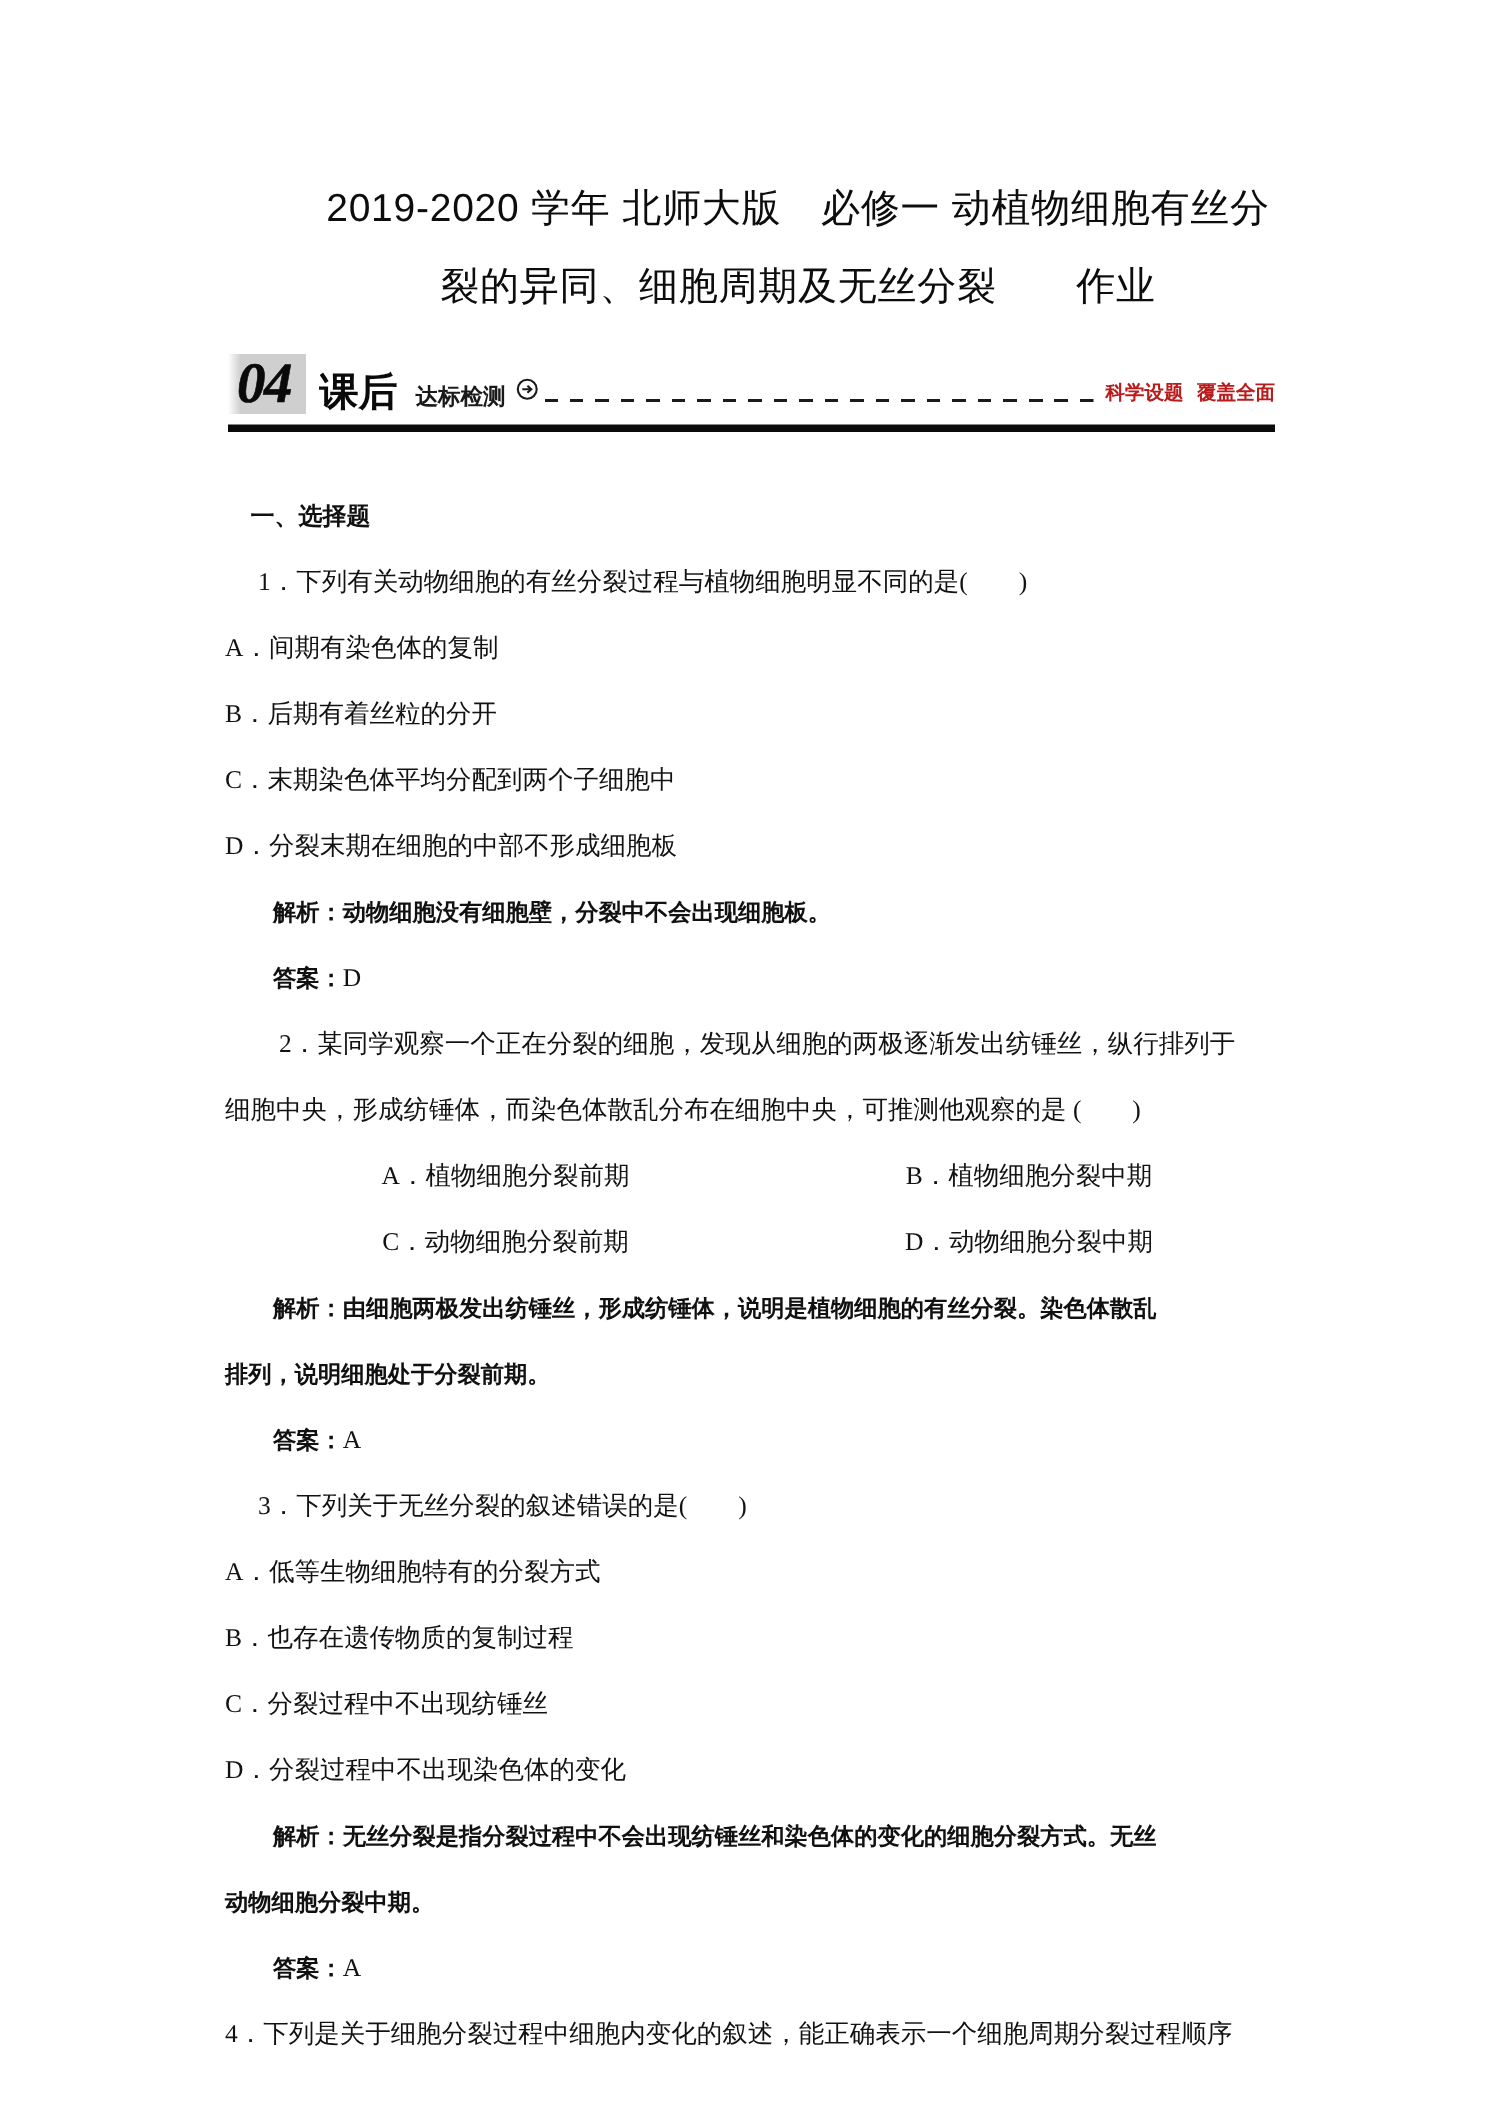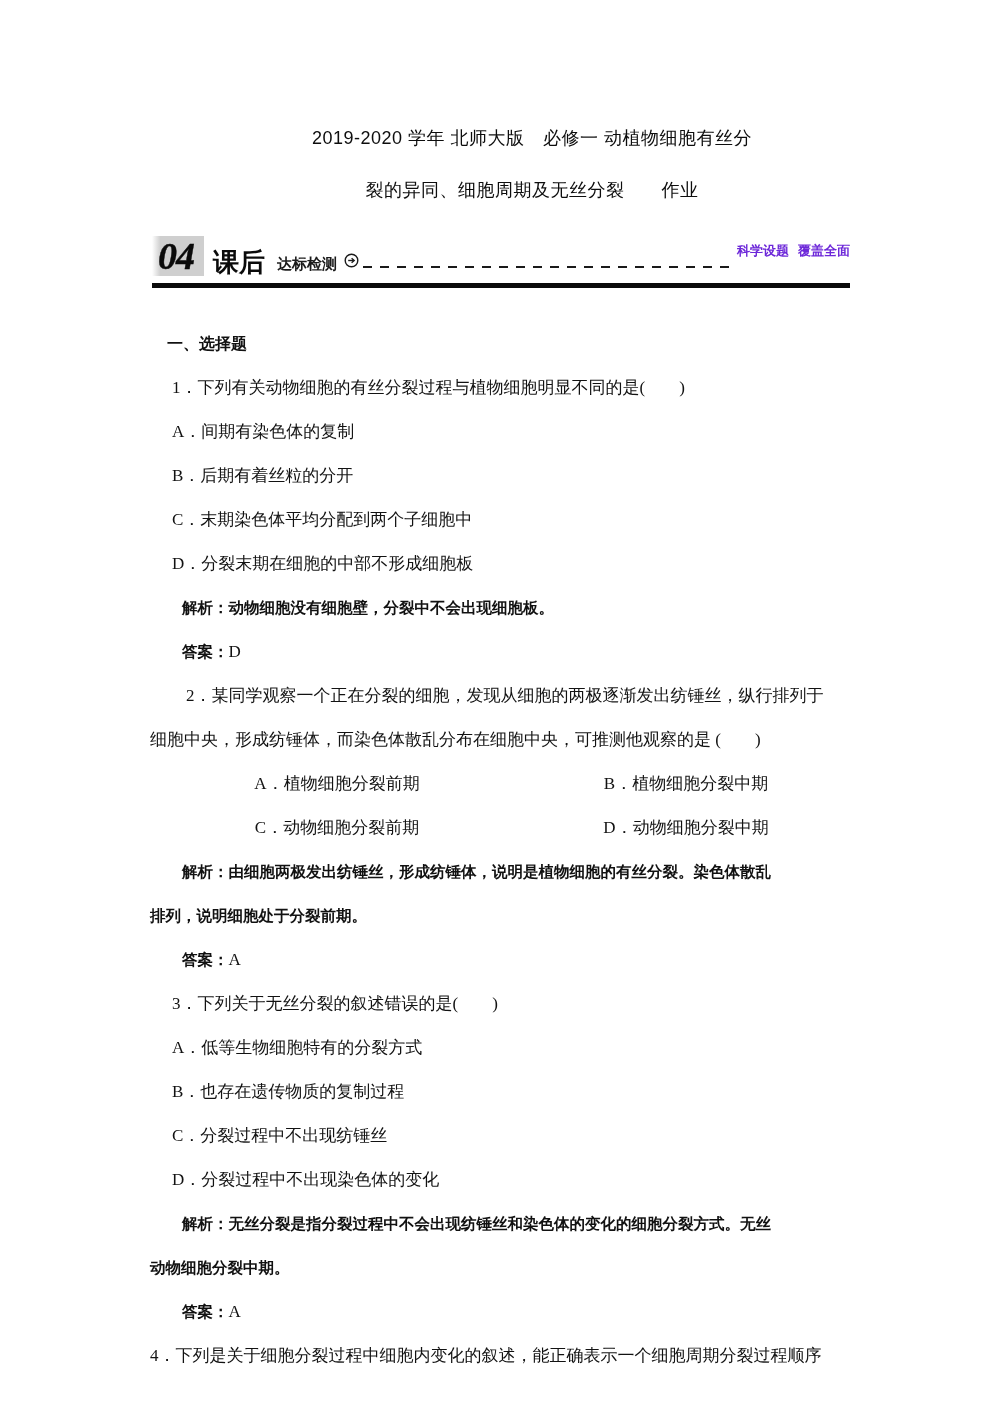--- a/index.html
+++ b/index.html
@@ -23,21 +23,21 @@
     box-sizing: border-box;
     padding: 0;
   }
 
   
   .doc-title {
     margin: 0;
     padding: 112px 86px 0 150px;
     text-align: center;
     font-family: "Liberation Sans", "DejaVu Sans", sans-serif;
-    font-size: 18px;
+    font-size: 26px;
     font-weight: 400;
     line-height: 52px;
     letter-spacing: 0.5px;
     color: #0d0d0d;
   }
   .doc-title .line2 {
     display: block;
   }
 
   
@@ -105,22 +105,22 @@
       to right,
       #1a1a1a 0px, #1a1a1a 9px,
       rgba(0,0,0,0) 9px, rgba(0,0,0,0) 17px
     );
   }
   .banner-tag {
     font-family: "DejaVu Sans", "Liberation Sans", sans-serif;
     font-weight: 700;
     font-size: 13px;
     line-height: 16px;
-    margin-bottom: 17px;
-    color: #6d28d9;
+    margin-bottom: 5px;
+    color: #b91c1c;
     white-space: nowrap;
   }
   .banner-tag .tag-gap { display:inline-block; width: 9px; }
   .banner-rule {
     position: absolute;
     left: 152px;
     right: 150px;
     bottom: 4px;
     height: 5px;
     background: #0a0a0a;
@@ -152,21 +152,20 @@
   }
   .q-line.flush {
     margin-left: 0;
     text-indent: 0;
   }
   .opt-line {
     font-family: "Liberation Serif", "DejaVu Serif", serif;
     font-size: 17px;
     line-height: 44px;
     color: #121212;
-    margin-left: 22px;
   }
   .opt-row {
     display: flex;
     margin-left: 22px;
   }
   .opt-row > .opt-col {
     font-family: "Liberation Serif", "DejaVu Serif", serif;
     font-size: 17px;
     line-height: 44px;
     color: #121212;

